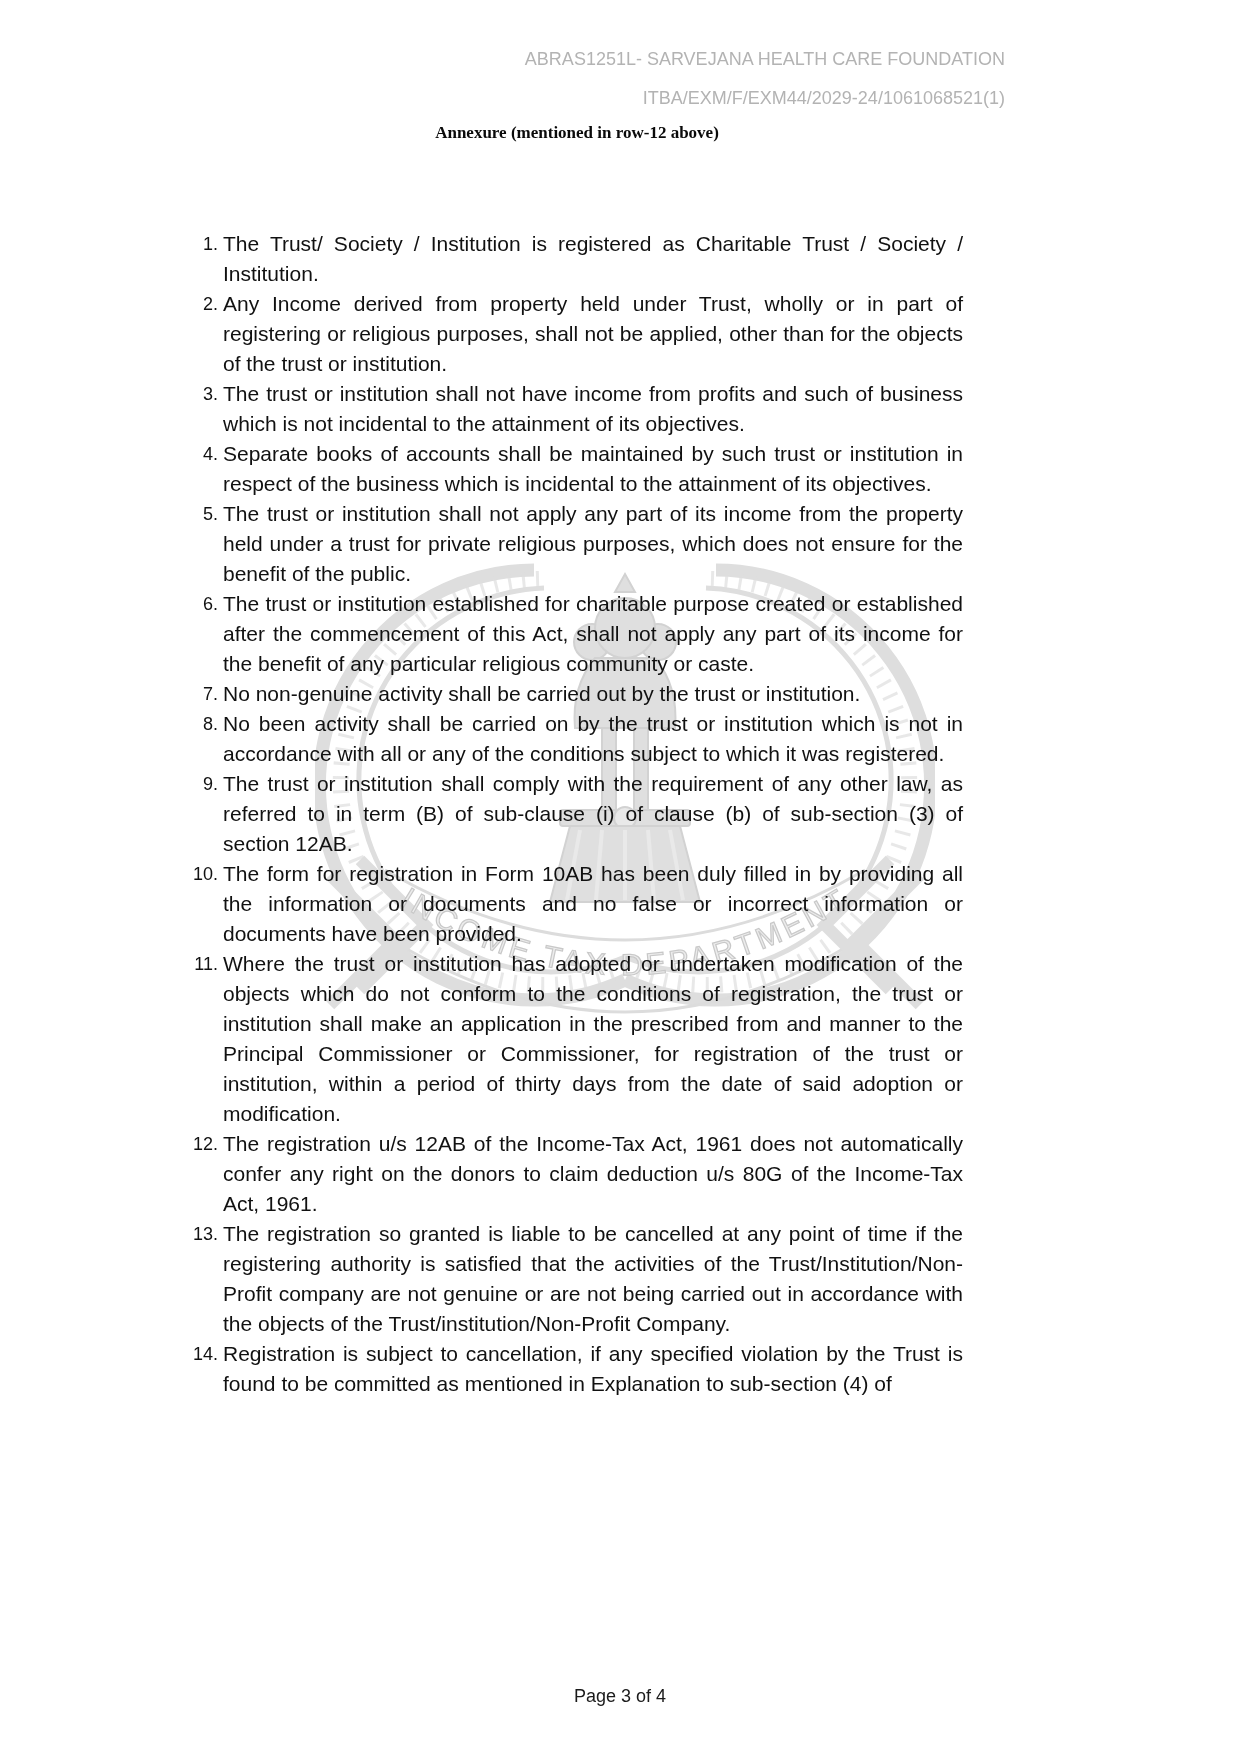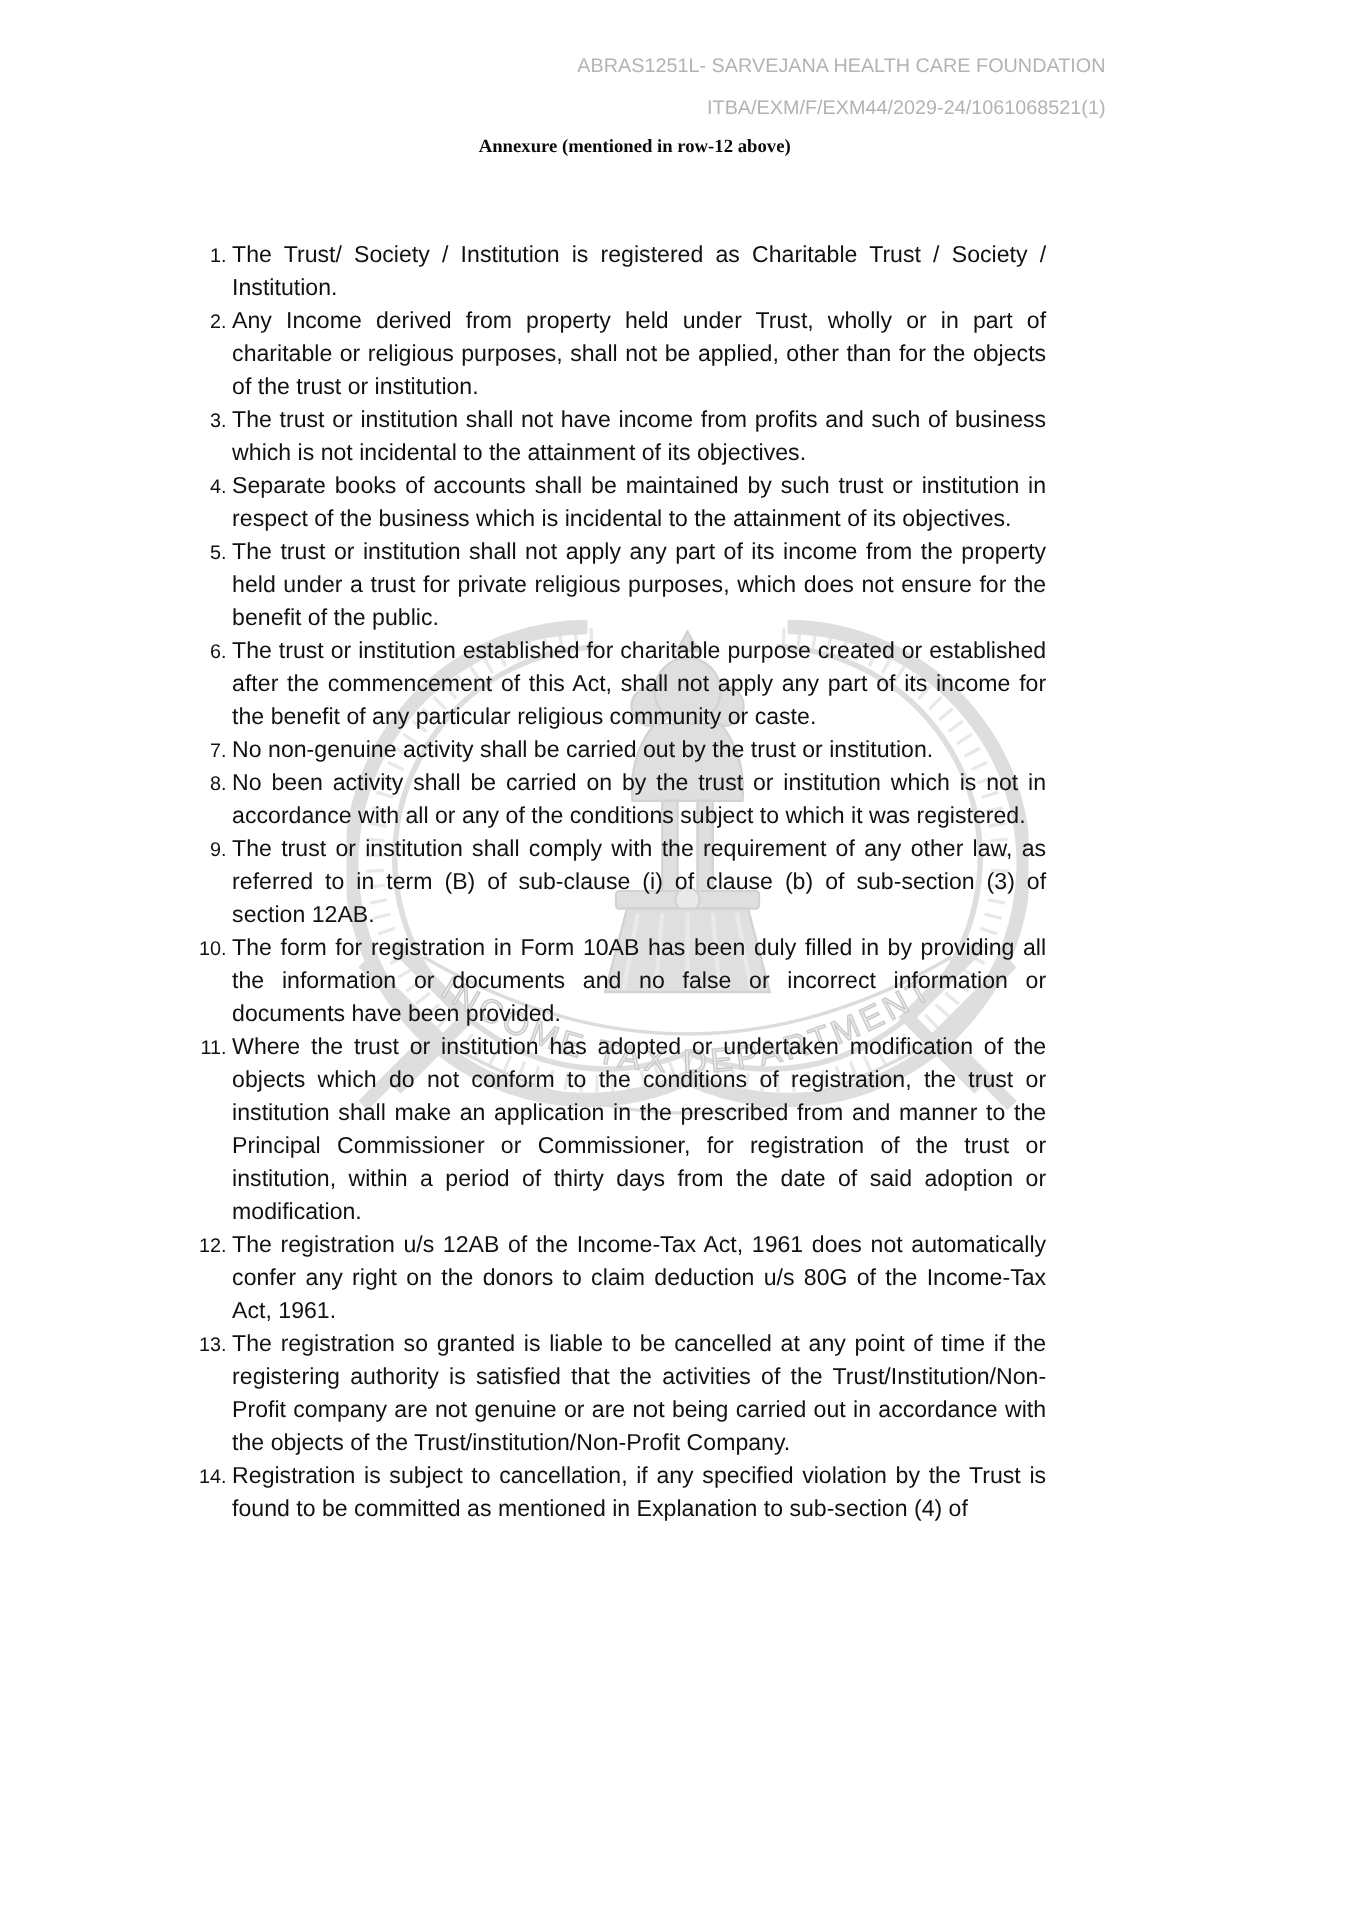--- a/index.html
+++ b/index.html
@@ -32,21 +32,21 @@
   .doc-title{
     position:absolute;top:123px;left:0;width:100%;
     text-align:center;
     font-family:"Liberation Serif", serif;
     font-weight:bold;
     font-size:17px;
     color:#0a0a0a;
   }
   ol.annexure{
     position:absolute;top:213px;left:50px;width:740px;
-    margin:4px;padding:0;
+    margin:16px;padding:0;
     list-style:none;
     counter-reset:item;
   }
   ol.annexure li{
     counter-increment:item;
     position:relative;
     text-align:justify;
     font-size:21px;
     line-height:30px;
     color:#111111;
@@ -116,30 +116,31 @@
   <div class="header">
     <div>ABRAS1251L- SARVEJANA HEALTH CARE FOUNDATION</div>
     <div>ITBA/EXM/F/EXM44/2029-24/1061068521(1)</div>
   </div>
 
   <div class="content">
     <div class="doc-title">Annexure (mentioned in row-12 above)</div>
 
     <ol class="annexure">
       <li>The Trust/ Society / Institution is registered as Charitable Trust / Society / Institution.</li>
-      <li>Any Income derived from property held under Trust, wholly or in part of charitable or religious purposes, shall not be applied, other than for the objects of the trust or institution.</li>
+      <li>Any Income derived from property held under Trust, wholly or in part of registering or religious purposes, shall not be applied, other than for the objects of the trust or institution.</li>
       <li>The trust or institution shall not have income from profits and such of business which is not incidental to the attainment of its objectives.</li>
       <li>Separate books of accounts shall be maintained by such trust or institution in respect of the business which is incidental to the attainment of its objectives.</li>
       <li>The trust or institution shall not apply any part of its income from the property held under a trust for private religious purposes, which does not ensure for the benefit of the public.</li>
       <li>The trust or institution established for charitable purpose created or established after the commencement of this Act, shall not apply any part of its income for the benefit of any particular religious community or caste.</li>
       <li>No non-genuine activity shall be carried out by the trust or institution.</li>
       <li>No been activity shall be carried on by the trust or institution which is not in accordance with all or any of the conditions subject to which it was registered.</li>
       <li>The trust or institution shall comply with the requirement of any other law, as referred to in term (B) of sub-clause (i) of clause (b) of sub-section (3) of section 12AB.</li>
       <li>The form for registration in Form 10AB has been duly filled in by providing all the information or documents and no false or incorrect information or documents have been provided.</li>
       <li>Where the trust or institution has adopted or undertaken modification of the objects which do not conform to the conditions of registration, the trust or institution shall make an application in the prescribed from and manner to the Principal Commissioner or Commissioner, for registration of the trust or institution, within a period of thirty days from the date of said adoption or modification.</li>
       <li>The registration u/s 12AB of the Income-Tax Act, 1961 does not automatically confer any right on the donors to claim deduction u/s 80G of the Income-Tax Act, 1961.</li>
       <li>The registration so granted is liable to be cancelled at any point of time if the registering authority is satisfied that the activities of the Trust/Institution/Non-Profit company are not genuine or are not being carried out in accordance with the objects of the Trust/institution/Non-Profit Company.</li>
       <li>Registration is subject to cancellation, if any specified violation by the Trust is found to be committed as mentioned in Explanation to sub-section (4) of</li>
     </ol>
   </div>
 
+  <div class="footer">Page 3 of 4</div>
 
 </div>
 
 </body></html>

